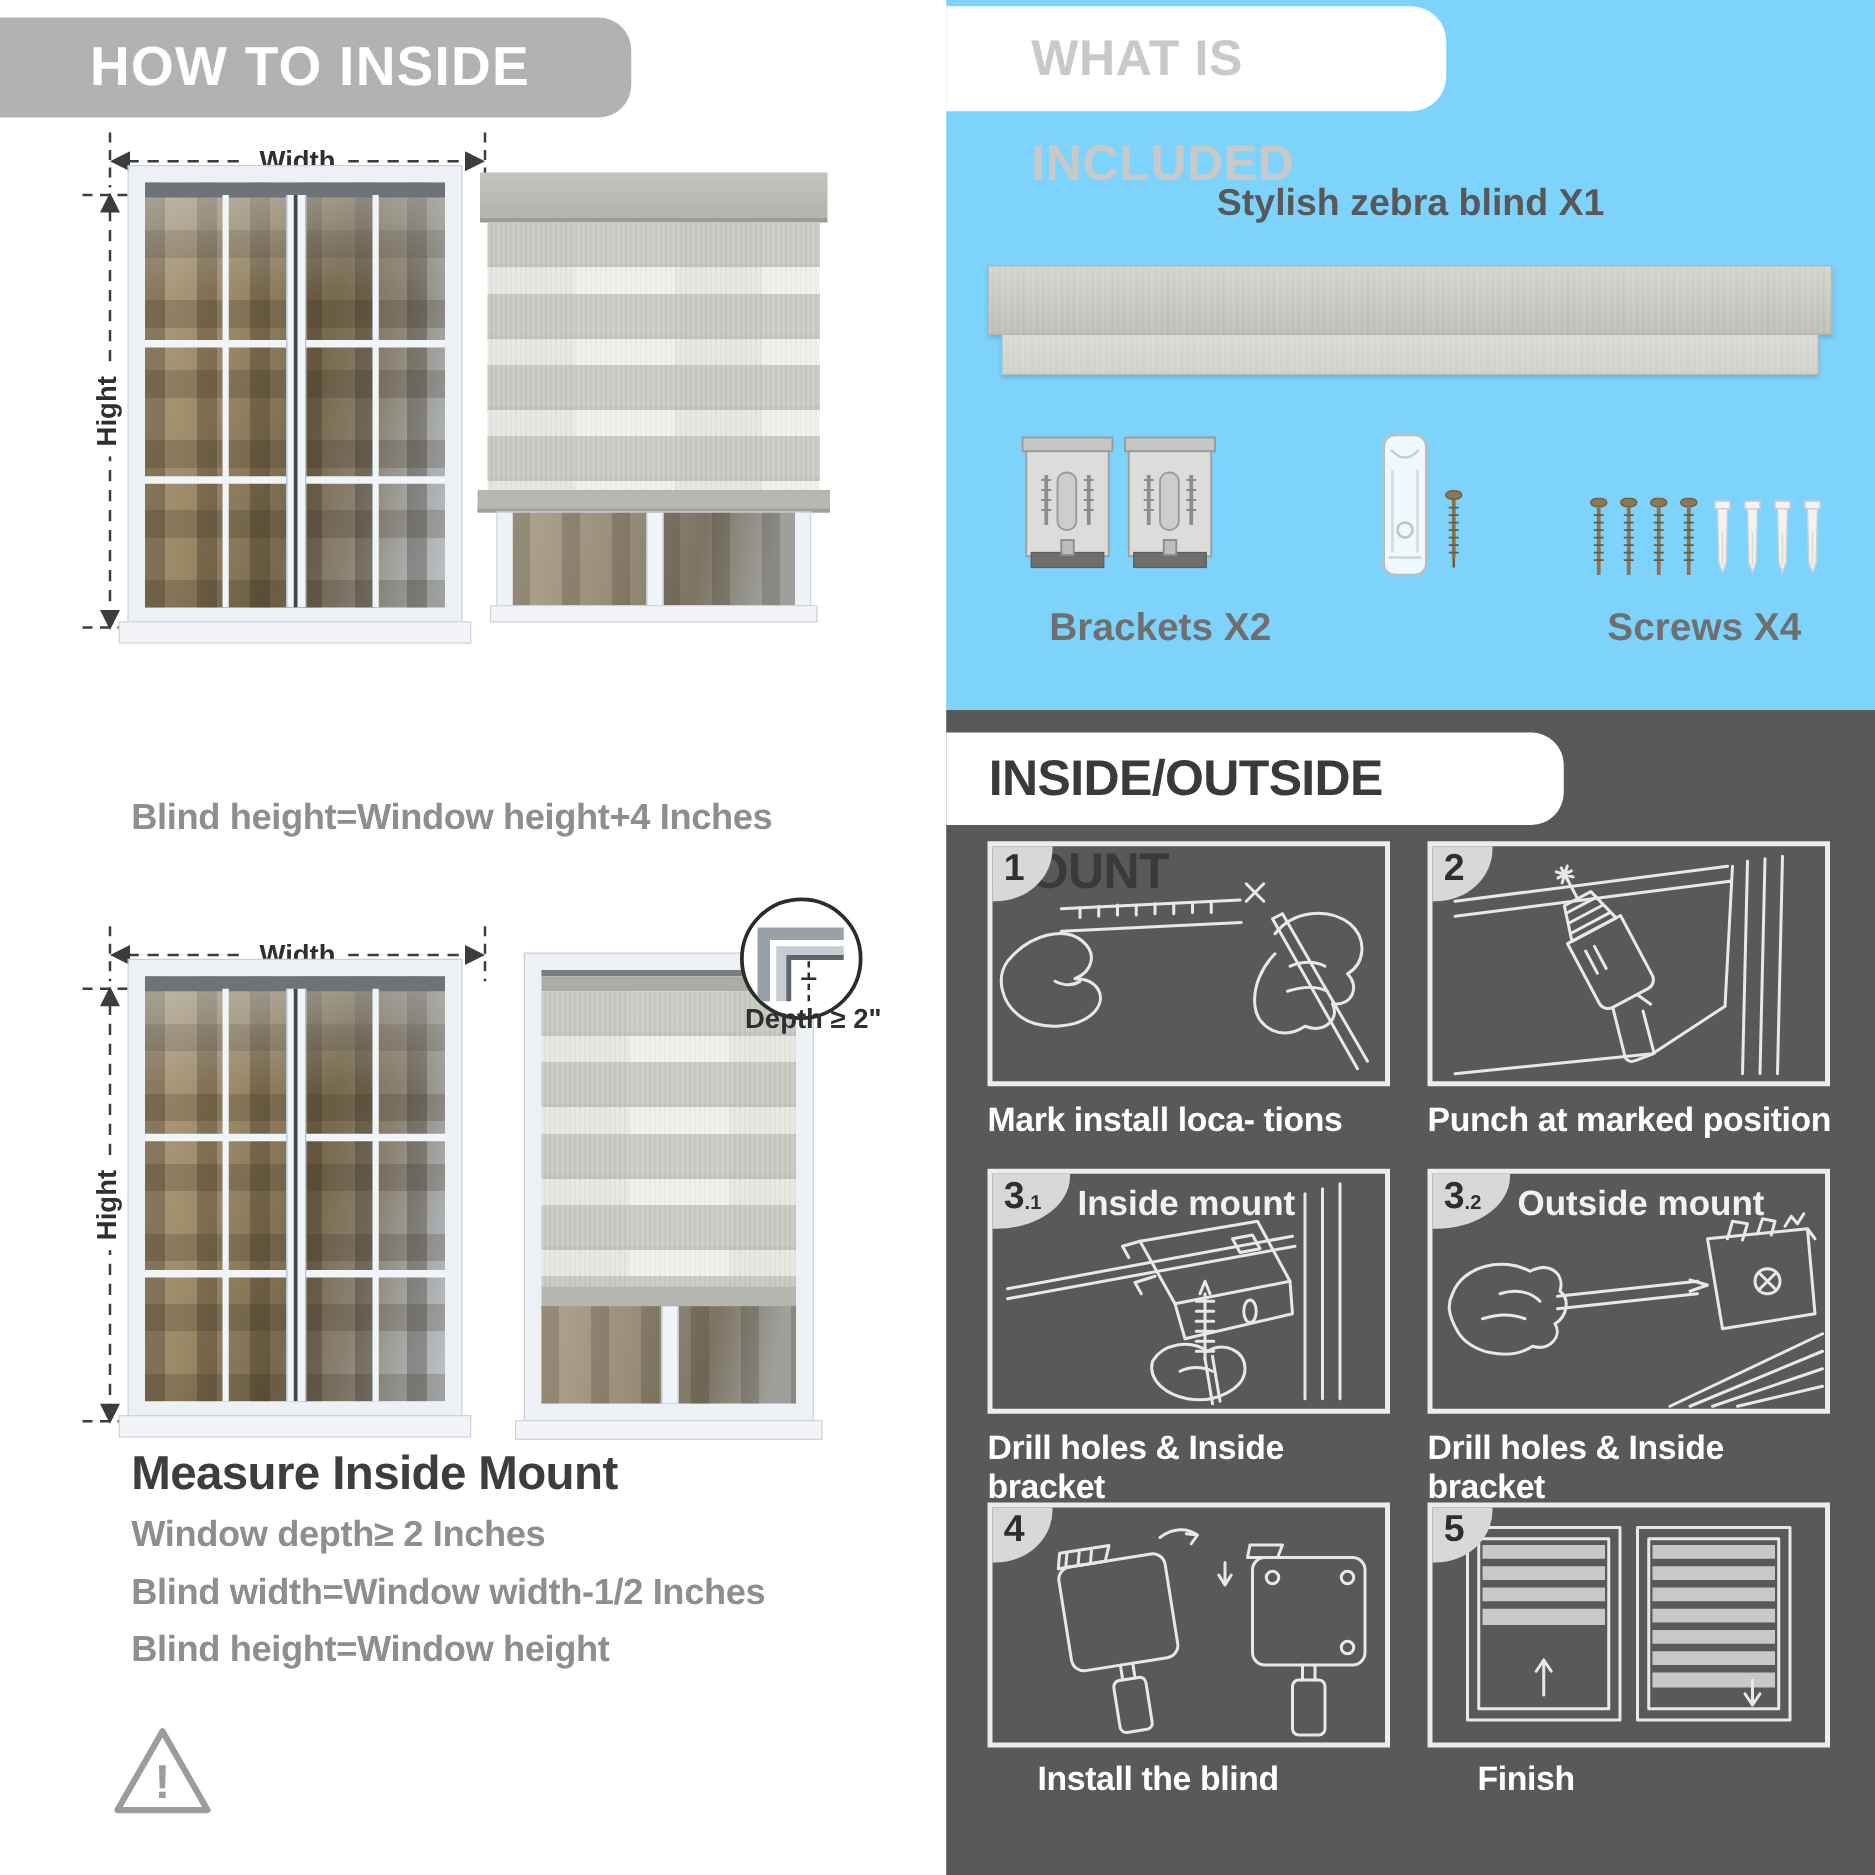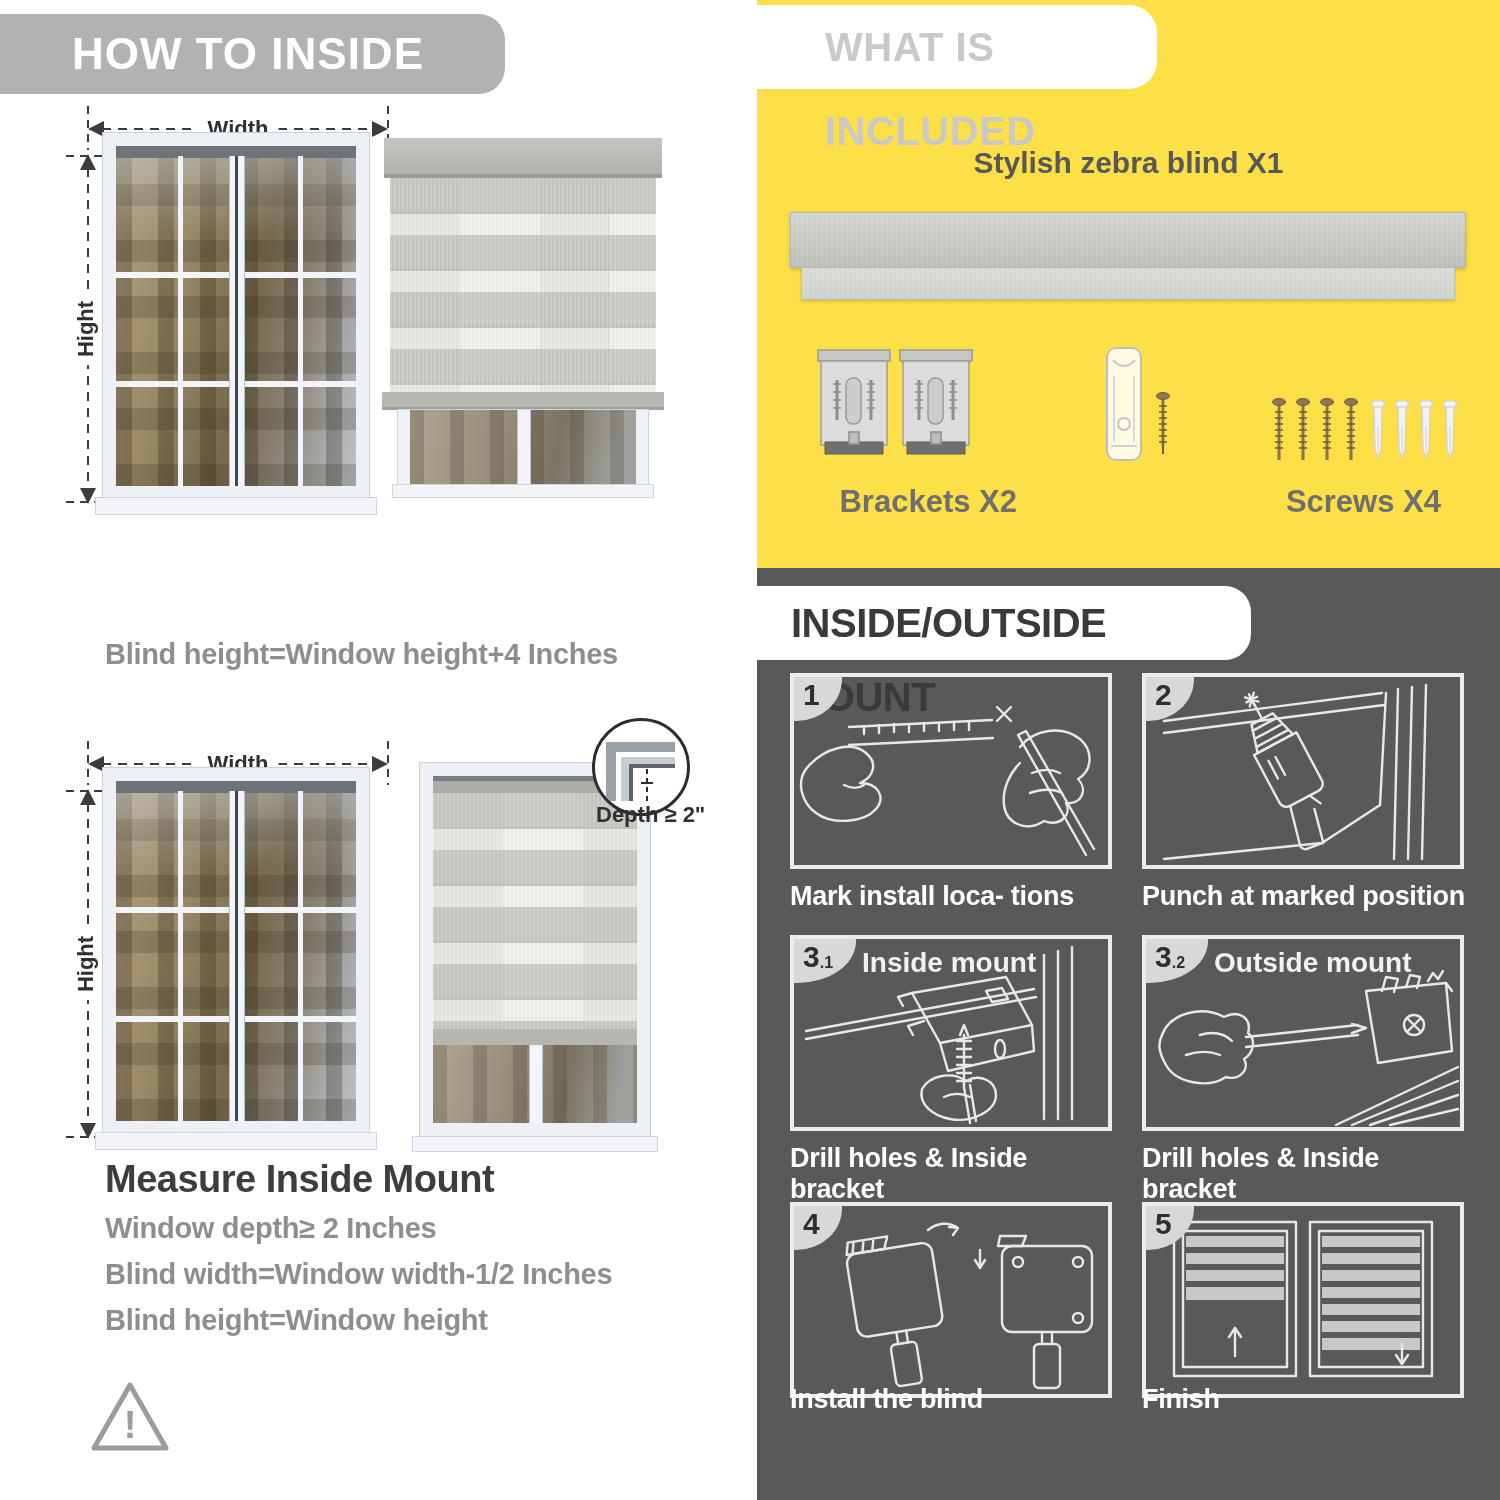--- a/index.html
+++ b/index.html
@@ -68,21 +68,21 @@
        border:3px solid #2c2c2c;background:#fff;overflow:hidden;z-index:6;}
   .depth-label{position:absolute;left:596px;top:802px;font-size:22px;font-weight:bold;color:#2f2f2f;z-index:6;}
 
   .mheading{position:absolute;margin:0;font-size:38px;font-weight:bold;color:#3d3d3d;letter-spacing:-0.5px;}
   .mline{position:absolute;margin:0;font-size:29px;font-weight:bold;color:#8e8e8e;letter-spacing:-0.3px;}
 
   .warn-text{position:absolute;left:183px;top:1380px;width:470px;margin:0;font-size:24px;line-height:33px;
              font-weight:bold;color:#a3a3a3;letter-spacing:-0.3px;}
 
   
-  .right-col{position:absolute;left:757px;top:0;width:743px;height:1500px;background:#fde047;}
+  .right-col{position:absolute;left:757px;top:0;width:743px;height:1500px;background:#7dd3fc;}
   .hdr-included{position:absolute;left:0;top:5px;width:400px;height:84px;background:#fff;
                 border-radius:0 28px 28px 0;color:#c9c9c9;font-size:40px;font-weight:bold;
                 line-height:84px;padding-left:68px;box-sizing:border-box;letter-spacing:0.5px;}
   .product-label{position:absolute;left:0;top:146px;width:100%;text-align:center;
                  font-size:30px;font-weight:bold;color:#585858;}
   .hr-main{position:absolute;left:33px;top:212px;width:676px;height:56px;
        background:
          repeating-linear-gradient(90deg, rgba(255,255,255,.10) 0 2px, rgba(0,0,0,0) 2px 5px),
          linear-gradient(180deg,#d2d4cf,#c6c8c3 55%,#bcbeb9);
        border:1px solid #b3b5b0;box-shadow:0 2px 4px rgba(0,0,0,.18);box-sizing:border-box;}
@@ -98,21 +98,21 @@
 
   .dark-sec{position:absolute;left:0;top:568px;width:743px;height:932px;background:#595959;}
   .hdr-mount{position:absolute;left:0;top:18px;width:494px;height:74px;background:#fff;
              border-radius:0 26px 26px 0;color:#3a3a3a;font-size:40px;font-weight:bold;
              line-height:74px;padding-left:34px;box-sizing:border-box;letter-spacing:-0.5px;}
 
   .pframe{position:absolute;width:322px;height:196px;border:4px solid #ececec;box-sizing:border-box;}
   .colA{left:33px;} .colB{left:385px;}
   .rowA{top:105px;} .rowB{top:367px;} .rowC{top:634px;}
   .caption{position:absolute;width:330px;margin:0;font-size:27px;font-weight:bold;color:#fff;letter-spacing:-0.3px;}
-  .capA{top:313px;} .capB{top:575px;} .capC{top:816px;}
+  .capA{top:313px;} .capB{top:575px;} .capC{top:840px;margin-left:40px;}
   .badge{position:absolute;top:0;left:0;width:48px;height:44px;background:#d8d8d8;
          border-radius:0 0 95% 0;color:#2f2f2f;display:flex;align-items:flex-start;
          padding:2px 0 0 9px;box-sizing:border-box;}
   .badge.wide{width:62px;}
   .bnum{font-size:30px;font-weight:bold;line-height:32px;}
   .bsub{font-size:16px;font-weight:bold;margin-top:13px;}
   .ptitle{position:absolute;top:8px;left:68px;font-size:28px;font-weight:bold;color:#f2f2f2;}
   .art{width:100%;height:100%;display:block;}
   .art .ln{stroke:#e8e8e8;stroke-width:2.4;fill:none;stroke-linecap:round;stroke-linejoin:round;}
   .art .fl{fill:#d2d2d2;stroke:none;opacity:.92;}

